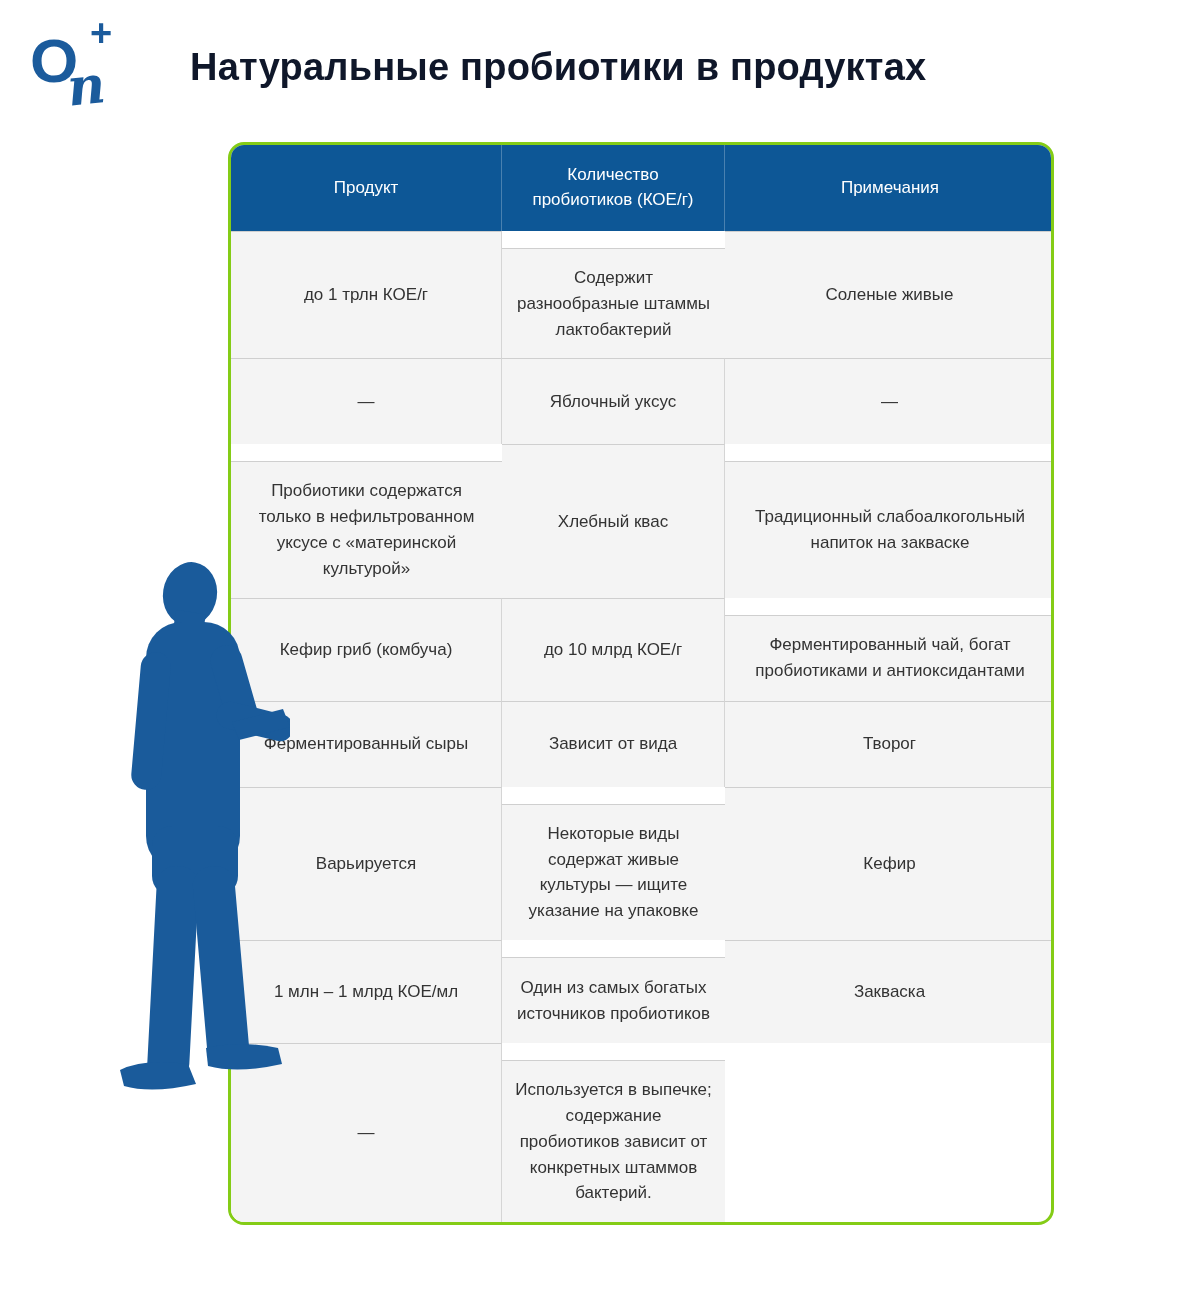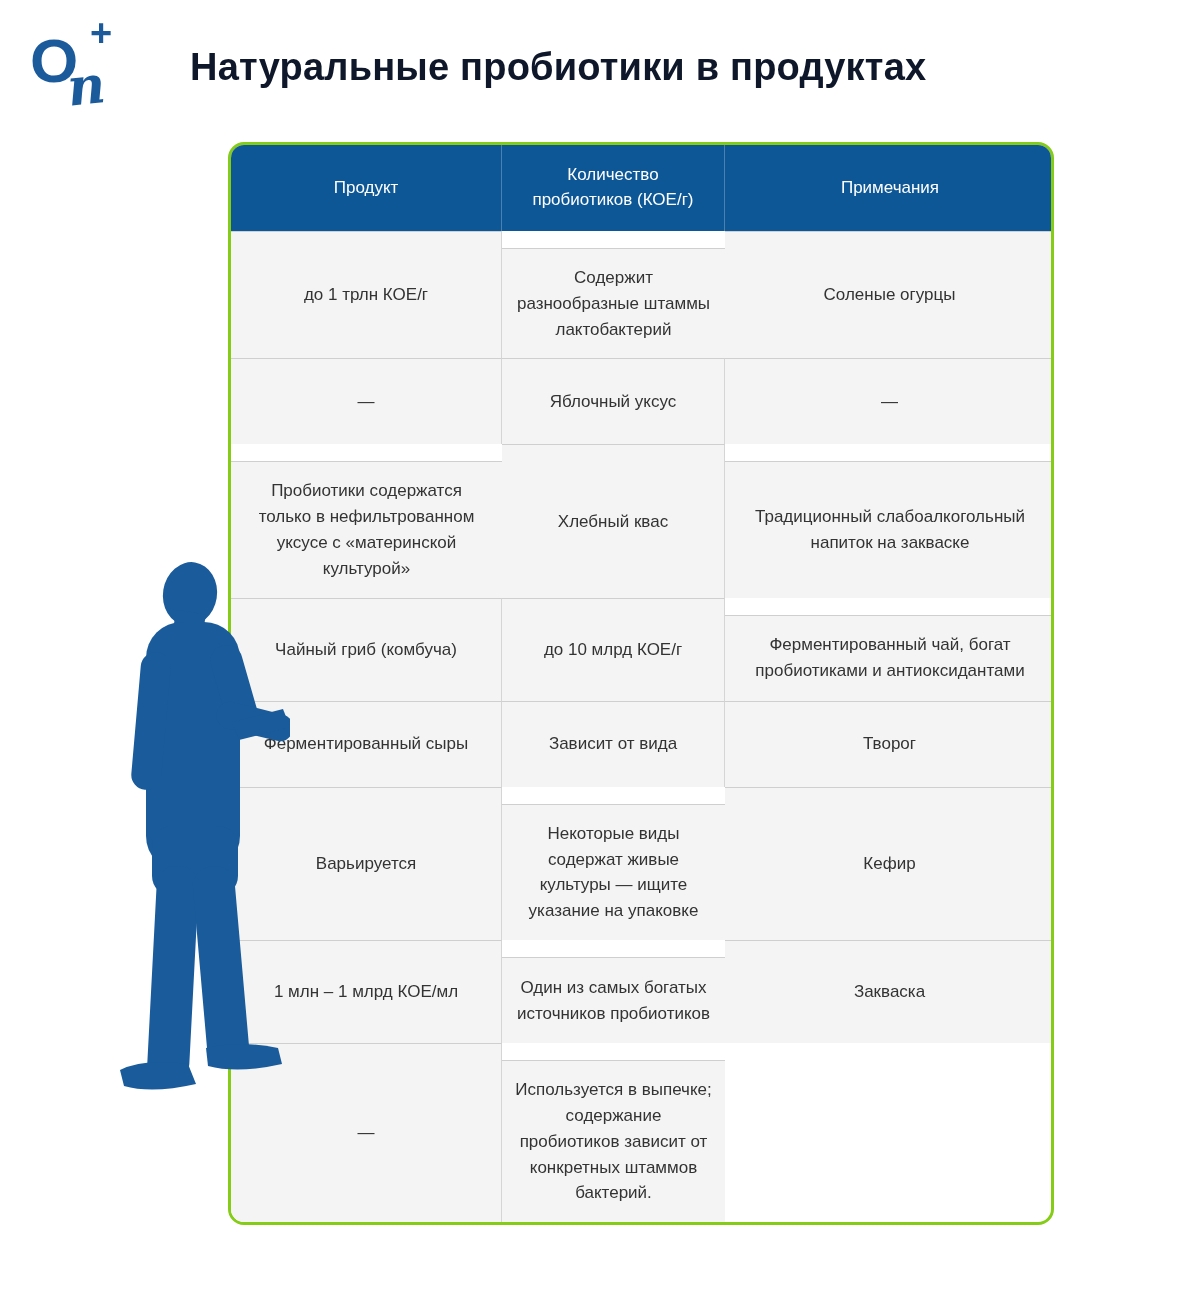--- a/index.html
+++ b/index.html
@@ -85,28 +85,28 @@
 
 <h1 class="page-title">Натуральные пробиотики в продуктах</h1>
 
 <div class="table-wrap">
   <div class="ptable" id="ptable">
       <div class="hcell">Продукт</div>
       <div class="hcell">Количество пробиотиков (КОЕ/г)</div>
       <div class="hcell">Примечания</div>
       <div class="cell">до 1 трлн КОЕ/г</div>
       <div class="cell last-col notes">Содержит разнообразные штаммы лактобактерий</div>
-      <div class="cell">Соленые огурцы</div>
+      <div class="cell">Соленые живые</div>
       <div class="cell">—</div>
       <div class="cell">Яблочный уксус</div>
       <div class="cell">—</div>
       <div class="cell last-col notes">Пробиотики содержатся только в нефильтрованном уксусе с «материнской культурой»</div>
       <div class="cell">Хлебный квас</div>
       <div class="cell last-col notes">Традиционный слабоалкогольный напиток на закваске</div>
-      <div class="cell">Чайный гриб (комбуча)</div>
+      <div class="cell">Кефир гриб (комбуча)</div>
       <div class="cell">до 10 млрд КОЕ/г</div>
       <div class="cell last-col notes">Ферментированный чай, богат пробиотиками и антиоксидантами</div>
       <div class="cell">Ферментированный сыры</div>
       <div class="cell">Зависит от вида</div>
       <div class="cell">Творог</div>
       <div class="cell">Варьируется</div>
       <div class="cell last-col notes">Некоторые виды содержат живые культуры — ищите указание на упаковке</div>
       <div class="cell">Кефир</div>
       <div class="cell">1 млн – 1 млрд КОЕ/мл</div>
       <div class="cell last-col notes">Один из самых богатых источников пробиотиков</div>

